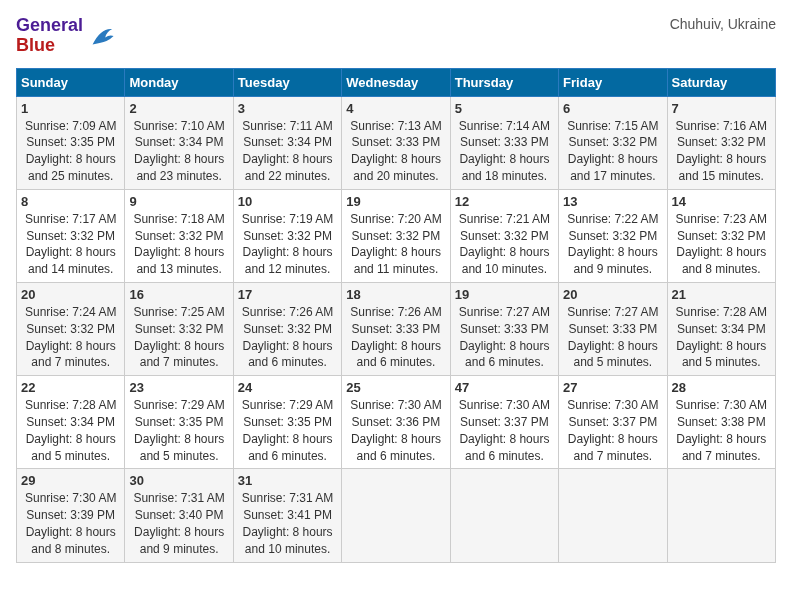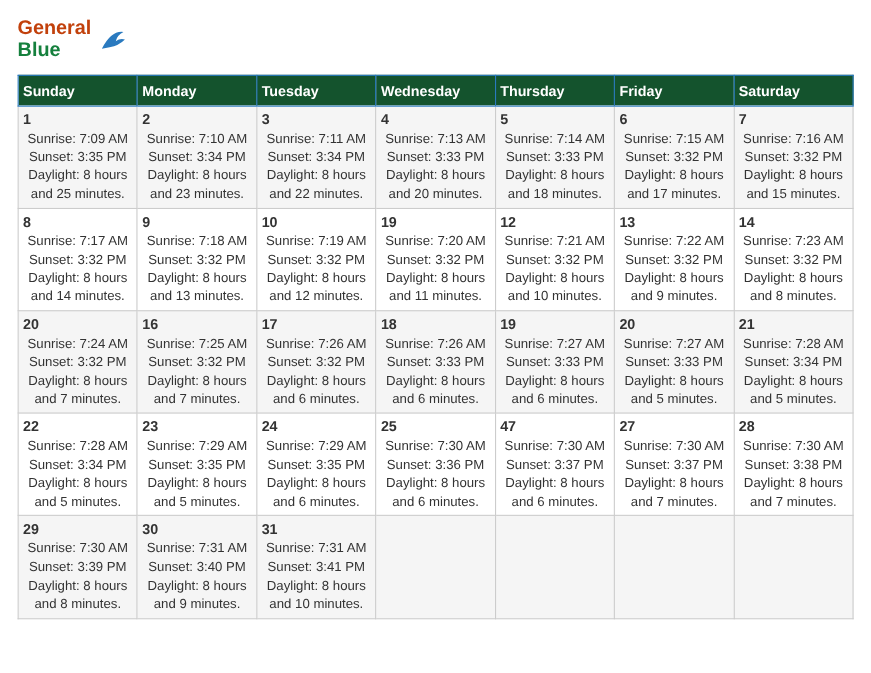--- a/index.html
+++ b/index.html
@@ -18,22 +18,22 @@
     }
     .logo {
       display: flex;
       align-items: center;
     }
     .logo-text {
       font-size: 18px;
       font-weight: bold;
       line-height: 1.1;
     }
-    .logo-text .general { color: #c2410c; }
-    .logo-text .blue { color: #15803d; }
+    .logo-text .general { color: #4c1d95; }
+    .logo-text .blue { color: #b91c1c; }
     .logo-icon {
       width: 28px;
       height: 28px;
       margin-left: 4px;
     }
     .title-block {
       text-align: right;
     }
     .month-title {
       font-size: 36px;
@@ -44,21 +44,21 @@
     .subtitle {
       font-size: 14px;
       color: #555;
     }
     table {
       width: 100%;
       border-collapse: collapse;
       font-size: 10px;
     }
     thead tr th {
-      background-color: #14532d;
+      background-color: #0369a1;
       color: #fff;
       font-size: 13px;
       font-weight: bold;
       padding: 6px 4px;
       text-align: left;
       border: 1px solid #2a7abf;
     }
     tbody tr td {
       vertical-align: top;
       border: 1px solid #ccc;
@@ -97,20 +97,21 @@
       <div class="logo-text">
         <span class="general">General</span><br>
         <span class="blue">Blue</span>
       </div>
     </div>
     <svg class="logo-icon" viewBox="0 0 40 40" xmlns="http://www.w3.org/2000/svg">
       <path d="M8 32 Q20 8 36 10 Q28 14 26 22 Q32 18 38 20 Q30 28 18 30 Z" fill="#2a7abf"></path>
     </svg>
   </div>
   <div class="title-block">
+    <div class="subtitle">Chuhuiv, Ukraine</div>
   </div>
 </div>
 
 <table>
   <thead>
     <tr>
     <th>Sunday</th>
         <th>Monday</th>
         <th>Tuesday</th>
         <th>Wednesday</th>

